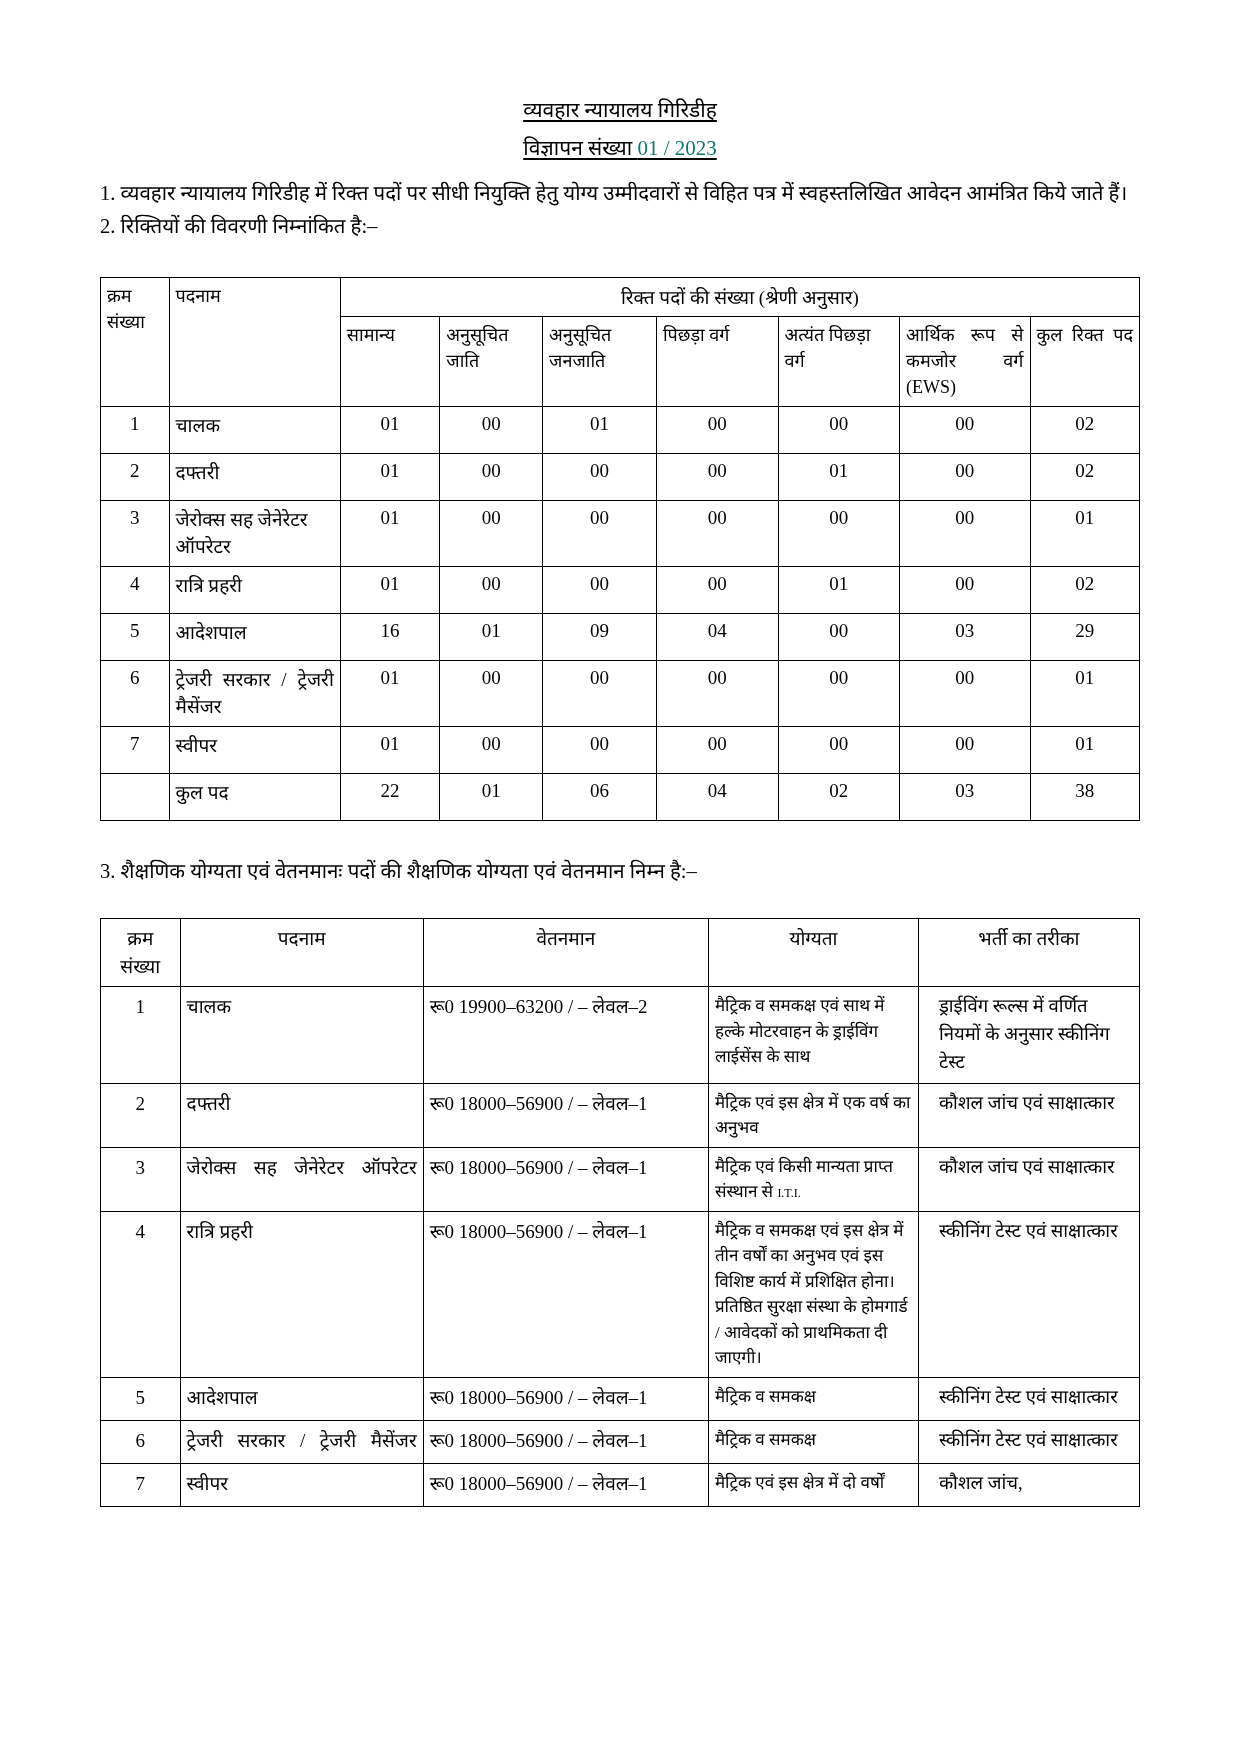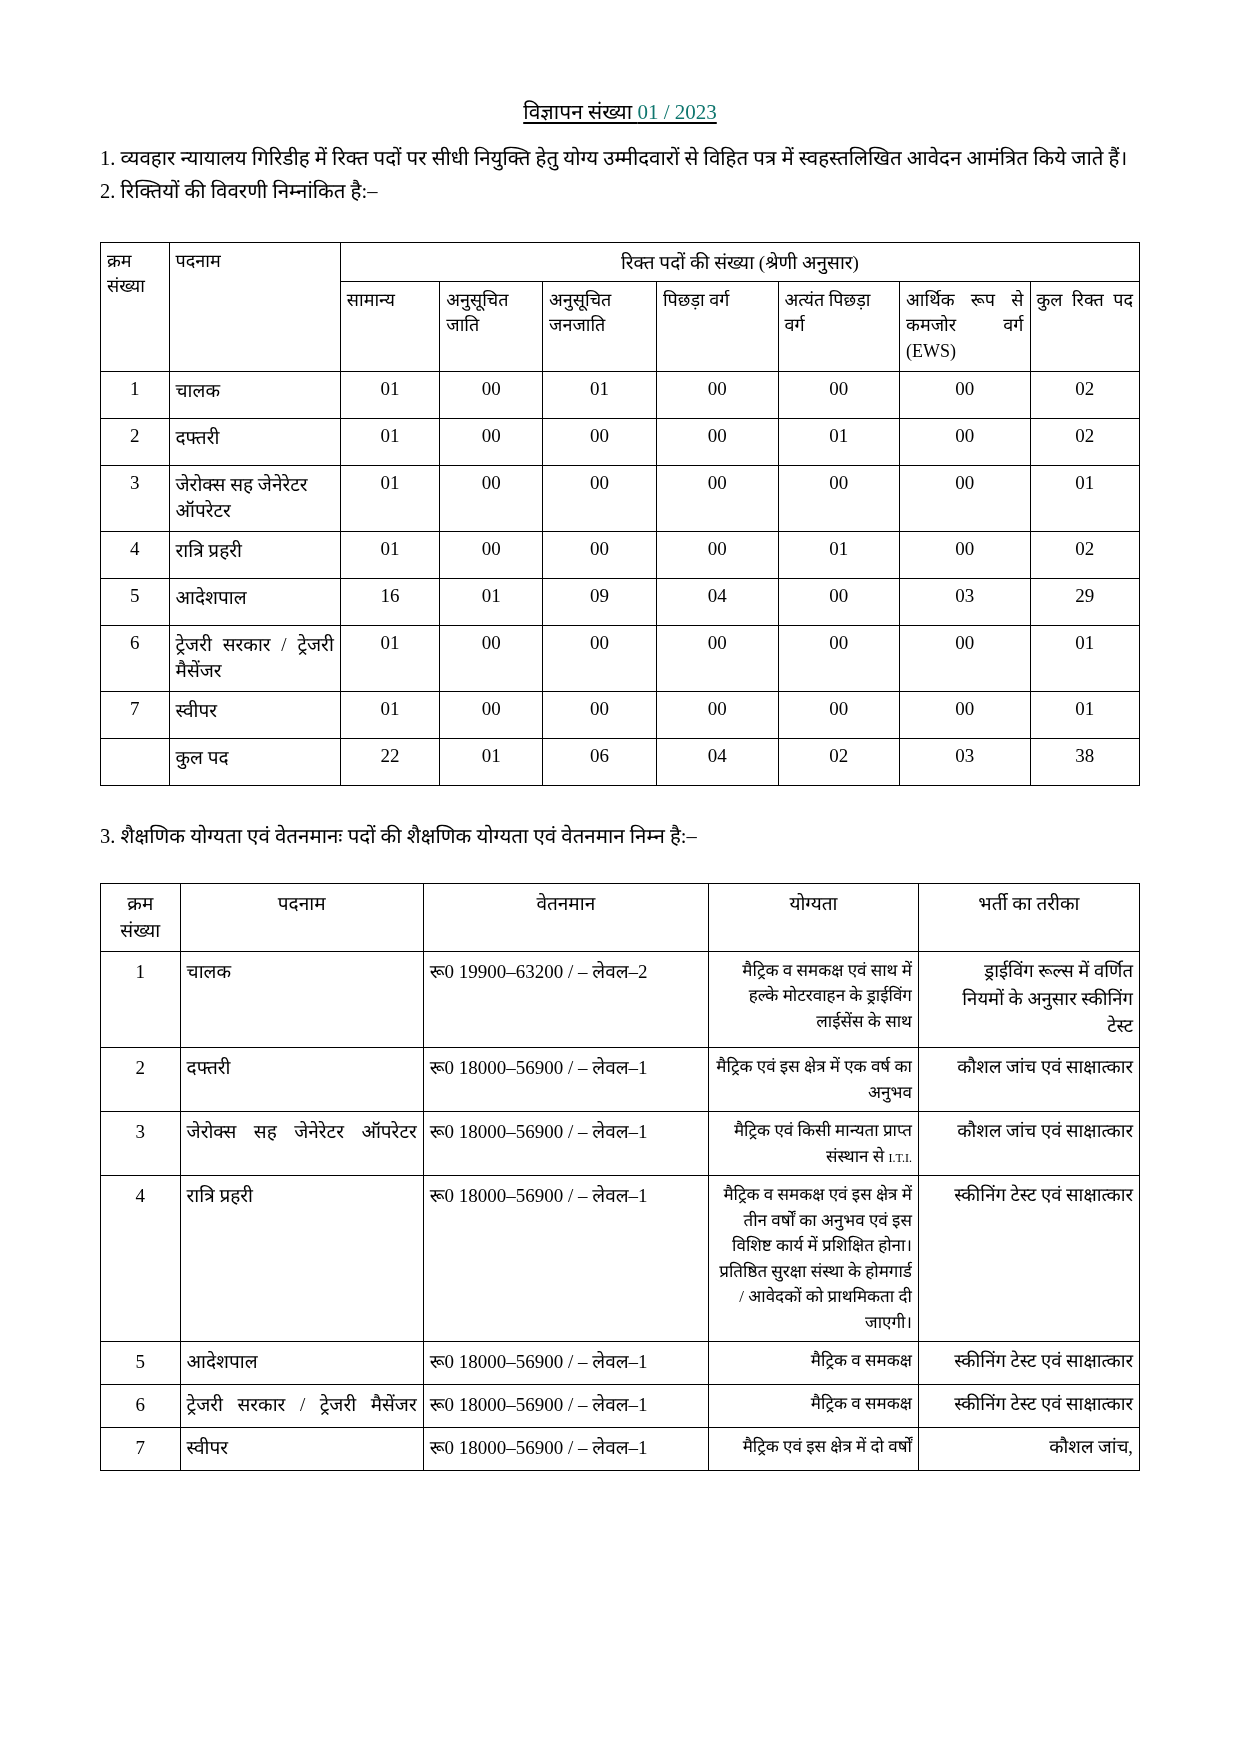--- a/index.html
+++ b/index.html
@@ -151,44 +151,47 @@
     text-align: justify;
     text-align-last: justify;
   }
   .qual-table td.pay {
     text-align: left;
     vertical-align: top;
     font-size: 19px;
     white-space: nowrap;
   }
   .qual-table td.qual {
-    text-align: right;
+    text-align: left;
     vertical-align: top;
     font-size: 17px;
     line-height: 1.5;
   }
   .qual-table td.mode {
-    text-align: right;
+    text-align: left;
     vertical-align: top;
     font-size: 18.5px;
     line-height: 1.5;
     padding-left: 20px;
   }
   .qual-table td.qual .iti {
     font-size: 12px;
     font-family: "Liberation Serif", serif;
     margin-top: 40px;
   }
   .qual-table tr.r td { height: 30px; }
 </style>
 </head>
 <body>
 
 <div class="page">
 
+  <div class="doc-title-block">
+    <span class="doc-title">व्यवहार न्यायालय गिरिडीह</span>
+  </div>
   <div class="doc-subtitle-line">
     <span class="doc-subtitle">
       <span>विज्ञापन संख्या </span><span class="advt-no">01 / 2023</span>
     </span>
   </div>
 
   <p class="para first">1. व्यवहार न्यायालय गिरिडीह में रिक्त पदों पर सीधी नियुक्ति हेतु योग्य उम्मीदवारों से विहित पत्र में स्वहस्तलिखित आवेदन आमंत्रित किये जाते हैं।</p>
   <p class="para second">2. रिक्तियों की विवरणी निम्नांकित है:–</p>
 
   <table class="vacancy-table">

